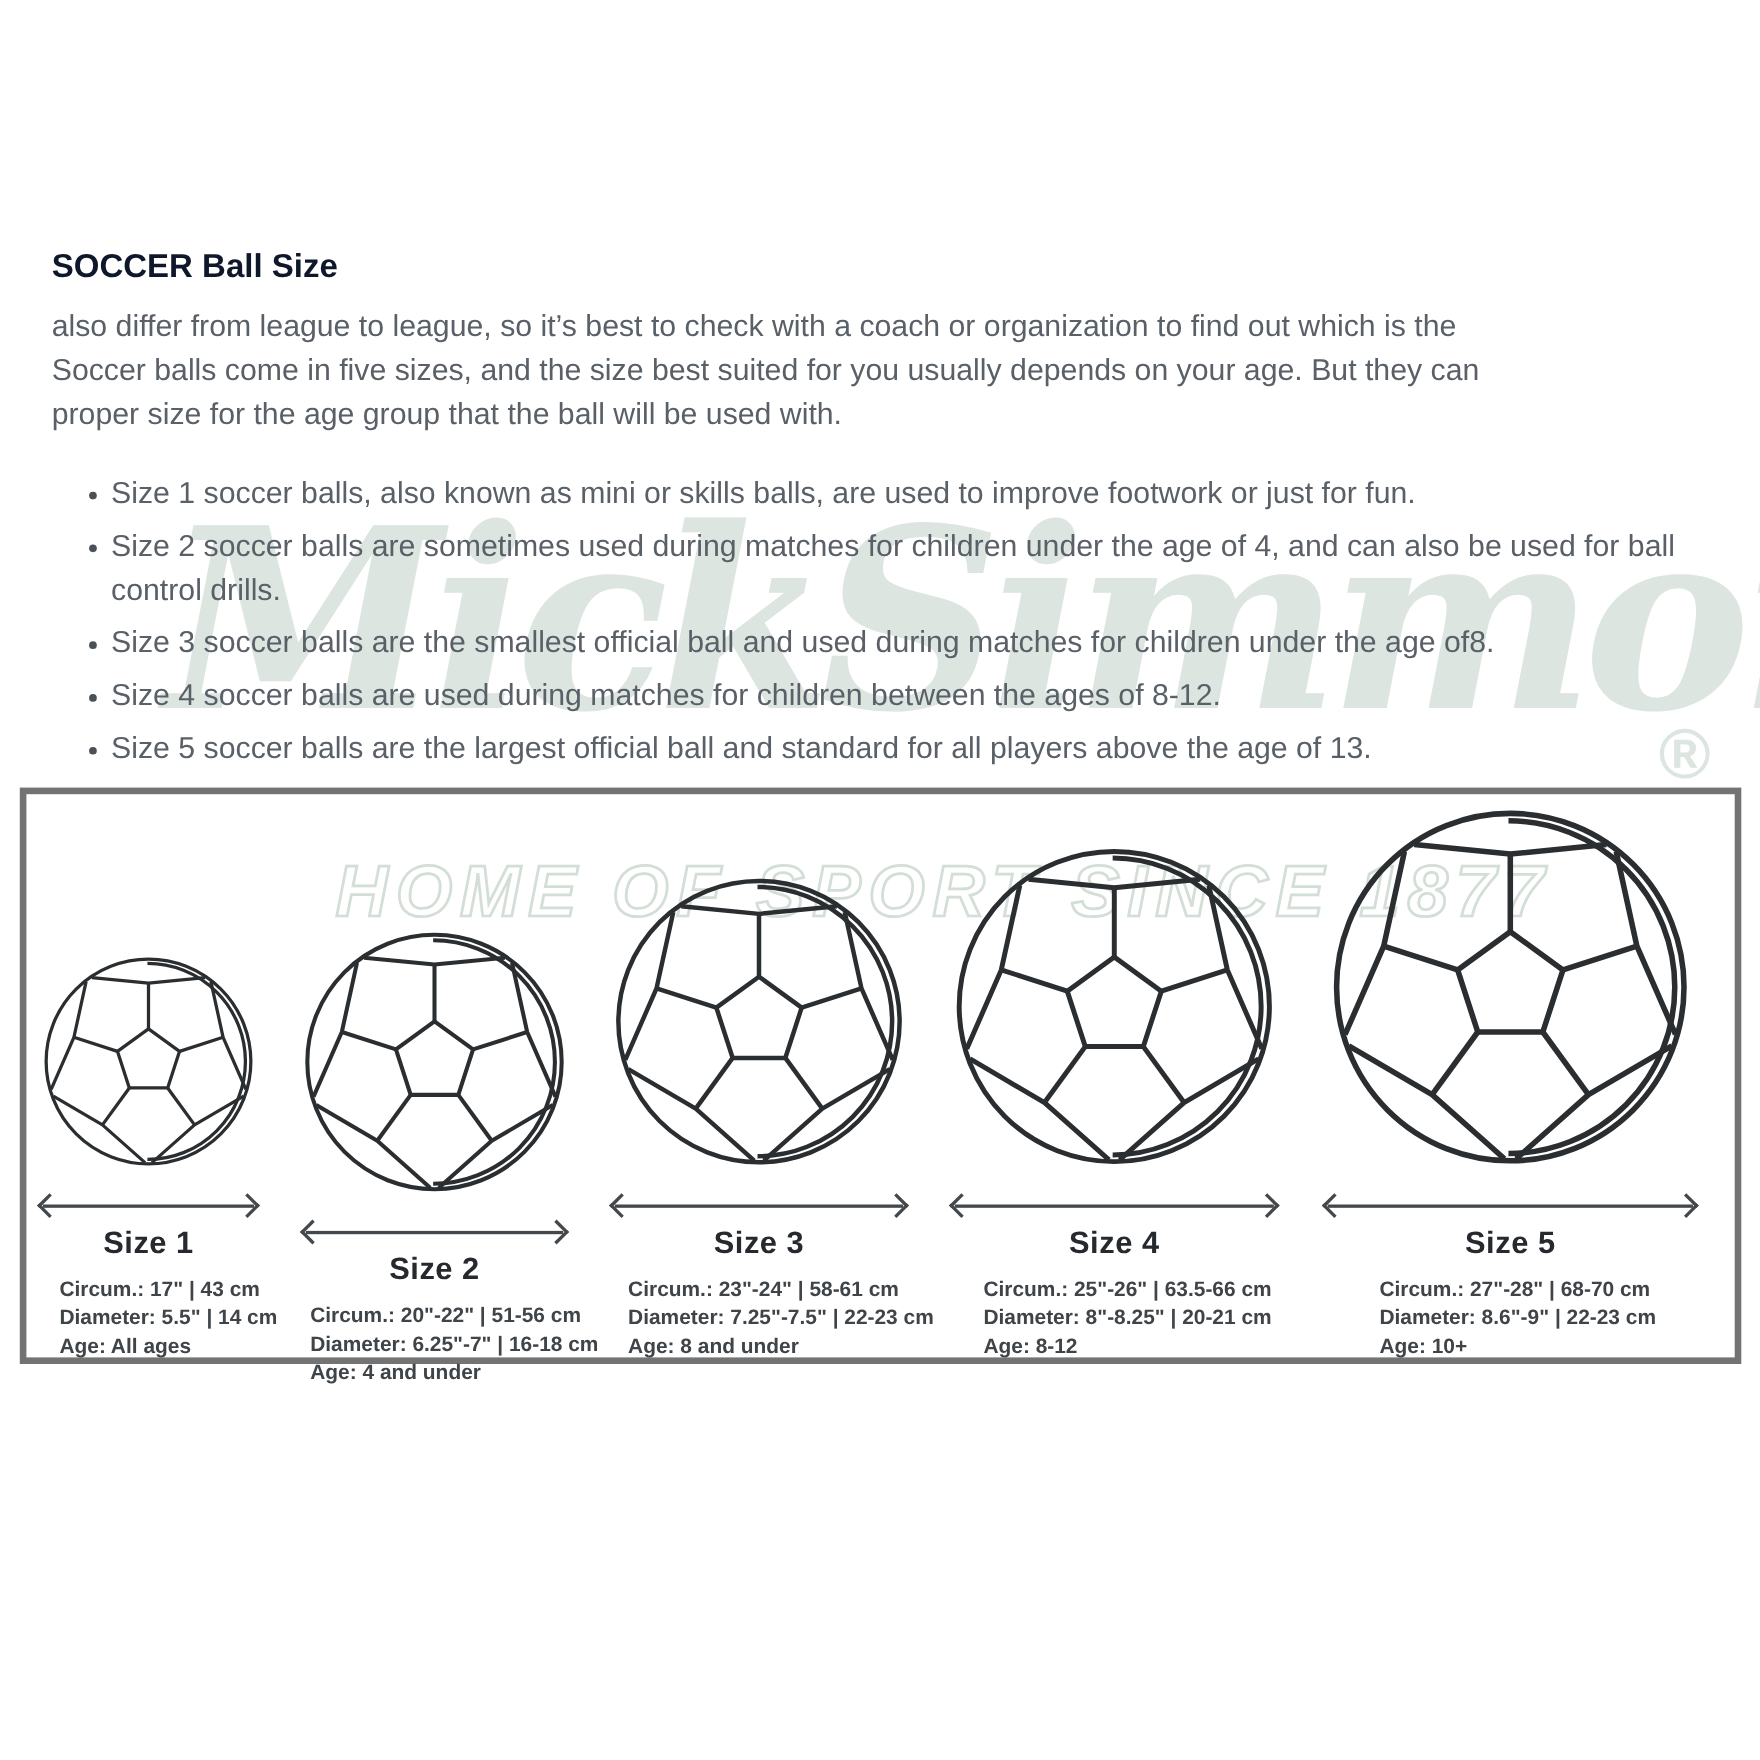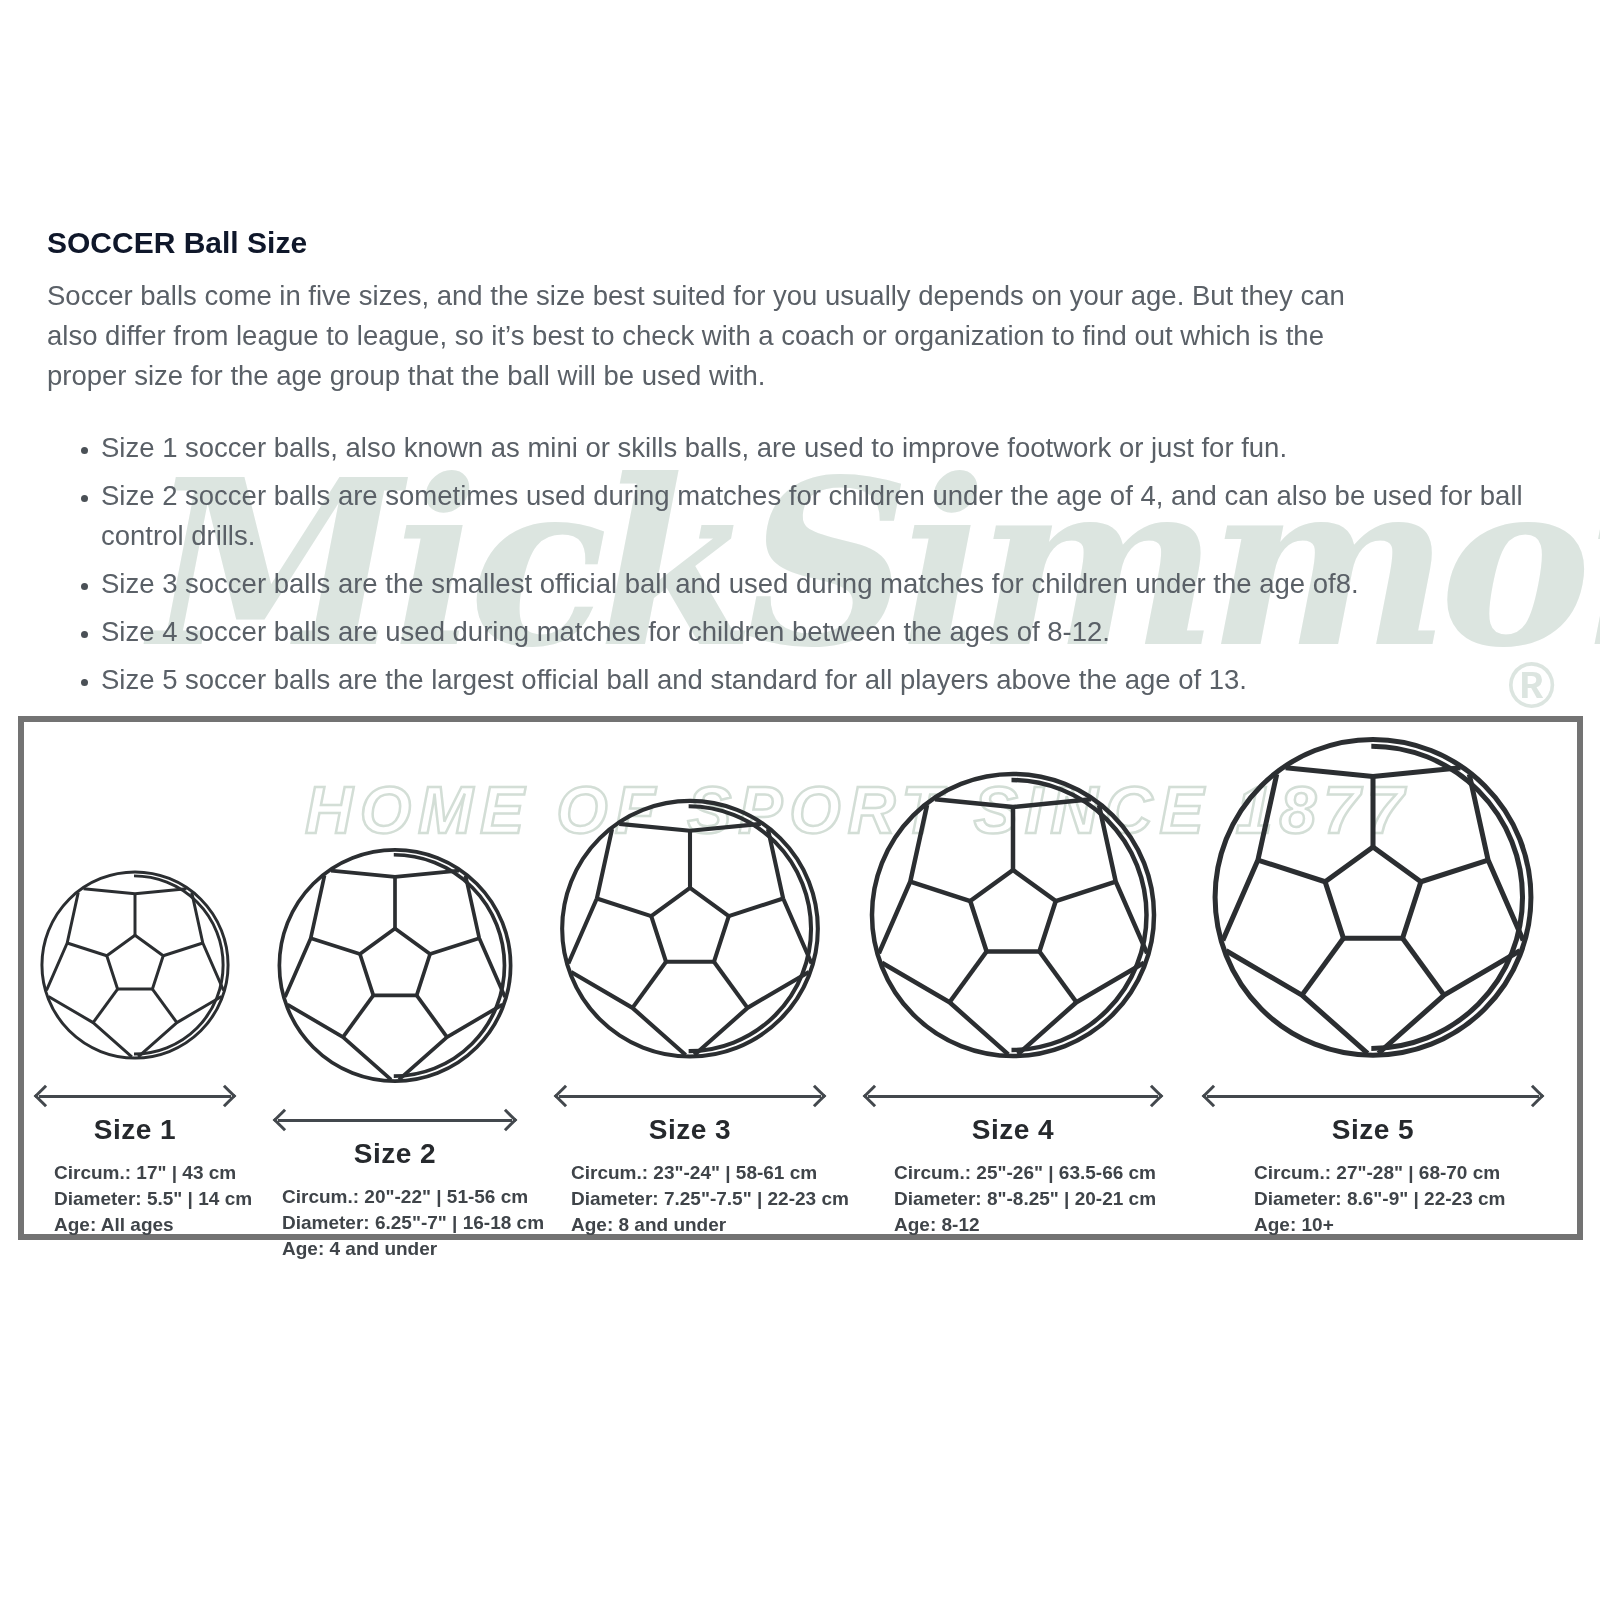--- a/index.html
+++ b/index.html
@@ -95,22 +95,22 @@
 <div class="watermark">
   <div class="wm-script">MickSimmons</div>
   <div class="wm-reg">®</div>
   <div class="wm-tagline">HOME OF SPORT SINCE 1877</div>
 </div>
 
 <div class="content">
   <div class="doc-title">SOCCER Ball Size</div>
 
   <div class="intro">
+    <div>also differ from league to league, so it’s best to check with a coach or organization to find out which is the</div>
     <div>Soccer balls come in five sizes, and the size best suited for you usually depends on your age. But they can</div>
-    <div>also differ from league to league, so it’s best to check with a coach or organization to find out which is the</div>
     <div>proper size for the age group that the ball will be used with.</div>
   </div>
 
   <ul class="bullet-list">
     <li>Size 1 soccer balls, also known as mini or skills balls, are used to improve footwork or just for fun.</li>
     <li>Size 2 soccer balls are sometimes used during matches for children under the age of 4, and can also be used for ball control drills.</li>
     <li>Size 3 soccer balls are the smallest official ball and used during matches for children under the age of8.</li>
     <li>Size 4 soccer balls are used during matches for children between the ages of 8-12.</li>
     <li>Size 5 soccer balls are the largest official ball and standard for all players above the age of 13.</li>
   </ul>

